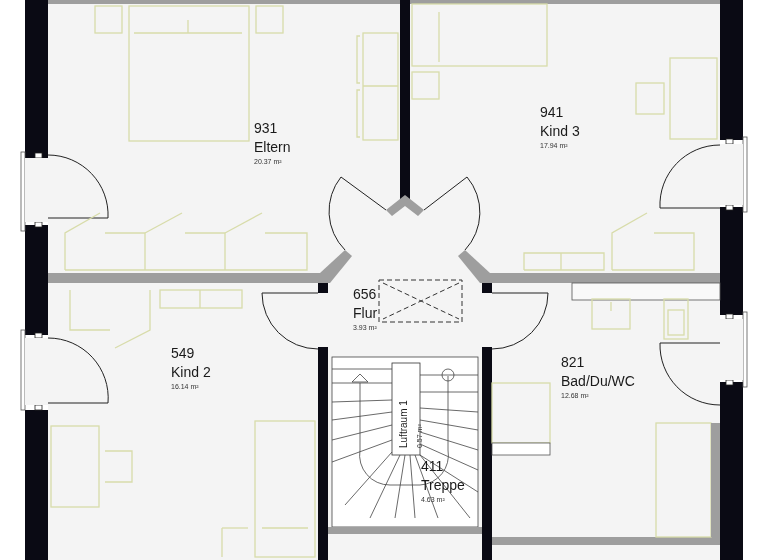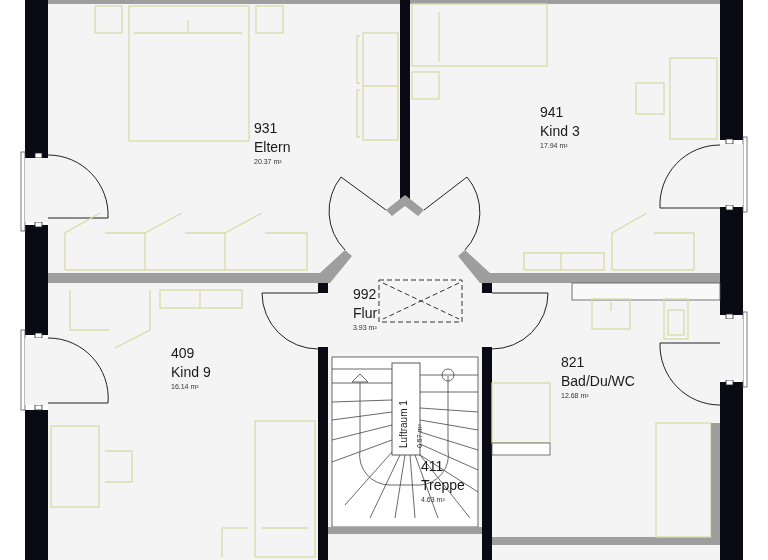--- a/index.html
+++ b/index.html
@@ -182,26 +182,26 @@
   <span class="num">931</span>
   <span class="name">Eltern</span>
   <span class="area">20.37 m²</span>
 </div>
 <div class="room-label" style="left:540px; top:105px;">
   <span class="num">941</span>
   <span class="name">Kind 3</span>
   <span class="area">17.94 m²</span>
 </div>
 <div class="room-label" style="left:171px; top:346px;">
-  <span class="num">409</span>
-  <span class="name">Kind 9</span>
+  <span class="num">549</span>
+  <span class="name">Kind 2</span>
   <span class="area">16.14 m²</span>
 </div>
 <div class="room-label" style="left:353px; top:287px;">
-  <span class="num">992</span>
+  <span class="num">656</span>
   <span class="name">Flur</span>
   <span class="area">3.93 m²</span>
 </div>
 <div class="room-label" style="left:561px; top:355px;">
   <span class="num">821</span>
   <span class="name">Bad/Du/WC</span>
   <span class="area">12.68 m²</span>
 </div>
 <div class="room-label" style="left:421px; top:459px;">
   <span class="num">411</span>

